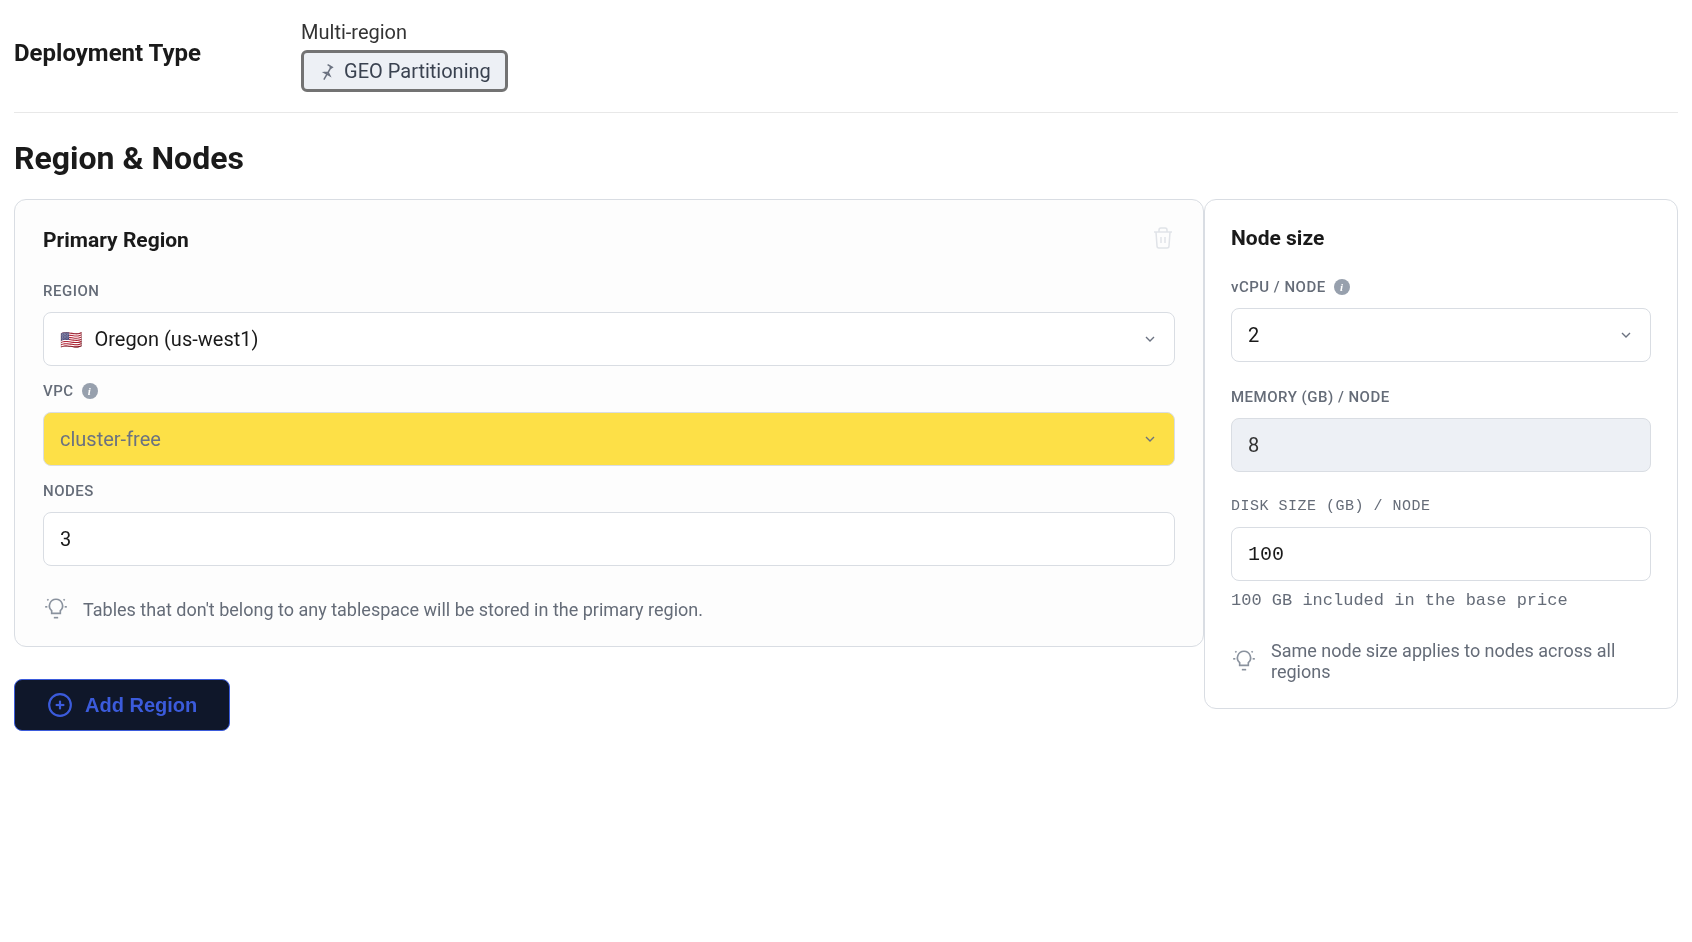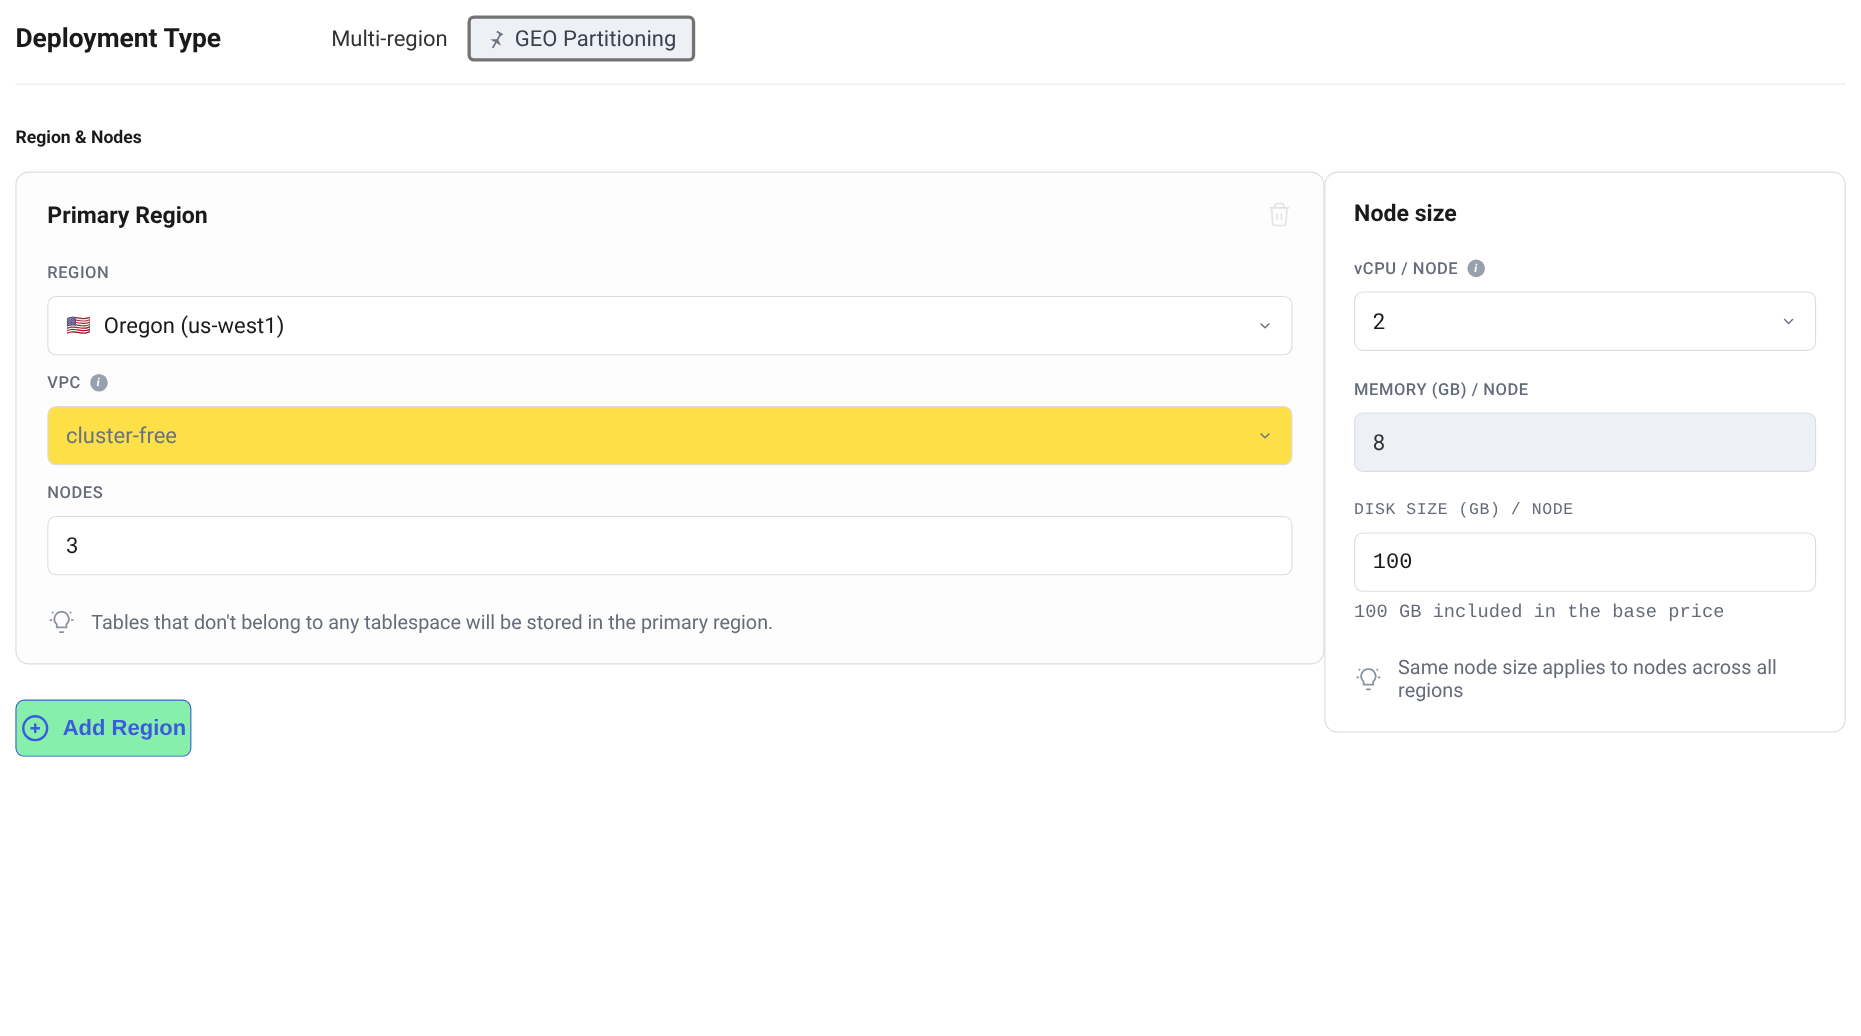--- a/index.html
+++ b/index.html
@@ -20,22 +20,22 @@
       border-bottom: 1px solid #e8e8e8;
       gap: 100px;
     }
     .deployment-header h2 {
       font-size: 24px;
       font-weight: 700;
       color: #1a1a1a;
     }
     .deployment-tabs {
       display: flex;
-      align-items: center;
-      gap: 18px;
+      align-items: flex-start;
+      flex-direction: column;
     }
     .tab {
       font-size: 20px;
       color: #333;
       cursor: pointer;
       padding: 6px 0;
     }
     .tab-active {
       display: flex;
       align-items: center;
@@ -49,23 +49,23 @@
       cursor: pointer;
     }
     .pin-icon-svg {
       width: 18px;
       height: 18px;
       stroke: #6b7280;
       stroke-width: 2;
       fill: none;
     }
     .section-title {
-      font-size: 16px;
-      font-weight: 700;
-      margin-top: 38px;
+      font-size: 32px;
+      font-weight: 700;
+      margin-top: 26px;
       margin-bottom: 22px;
       color: #1a1a1a;
     }
     .main-area {
       display: flex;
       align-items: flex-start;
     }
     .left-col {
       flex: 1;
       min-width: 0;
@@ -178,23 +178,23 @@
       fill: none;
       flex-shrink: 0;
     }
     .add-region-btn {
       margin-top: 32px;
       display: inline-flex;
       align-items: center;
       gap: 12px;
       border: 1.5px solid #3b5bdb;
       color: #3b5bdb;
-      background: #86efac;
+      background: #0f172a;
       border-radius: 8px;
-      padding: 12px 4px;
+      padding: 12px 32px;
       font-size: 20px;
       font-weight: 600;
       cursor: pointer;
     }
     .plus-circle-svg {
       width: 26px;
       height: 26px;
       stroke: #3b5bdb;
       stroke-width: 2;
       fill: none;

